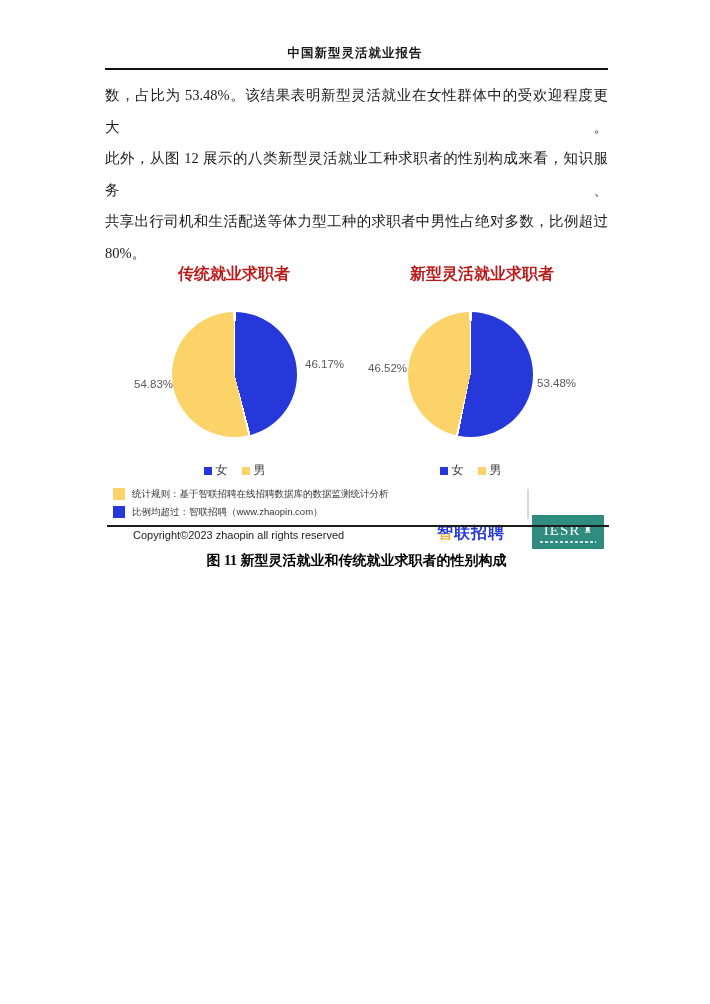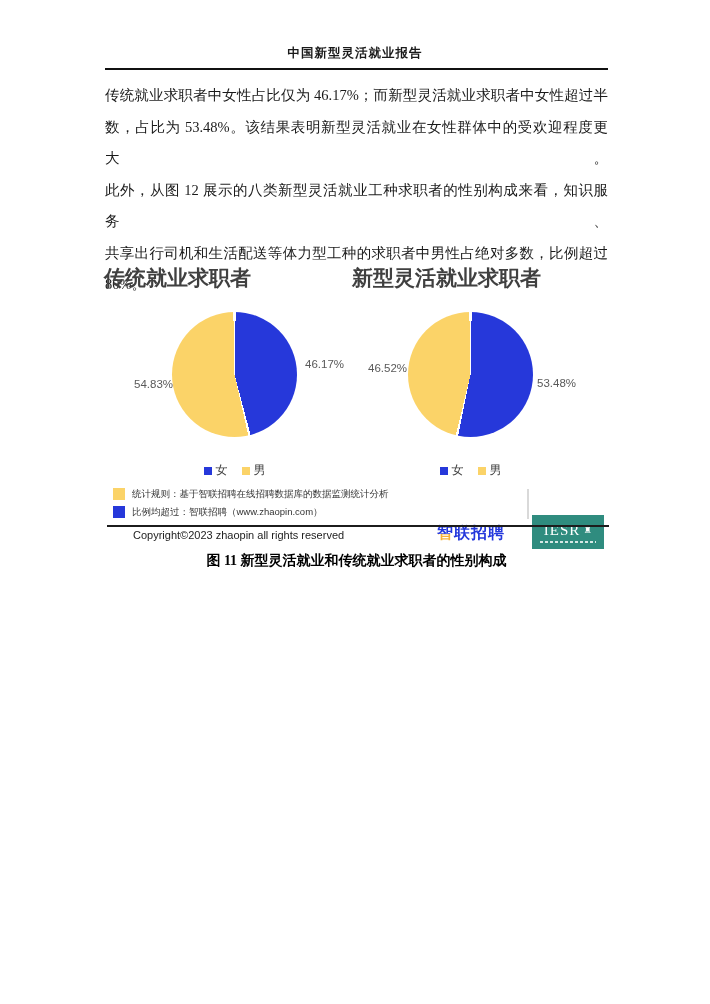--- a/index.html
+++ b/index.html
@@ -9,22 +9,22 @@
   }
   
   .hdr-title{position:absolute;top:45px;left:0;width:710px;text-align:center;
     font-size:12.5px;font-weight:bold;font-family:"Liberation Sans","DejaVu Sans",sans-serif;letter-spacing:1px;}
   .hdr-rule{position:absolute;top:68px;left:105px;width:503px;height:2px;background:#111;}
   
   .para{position:absolute;top:80px;left:105px;width:503px;font-size:14.5px;line-height:31.5px;}
   .para-line{text-align:justify;text-align-last:justify;white-space:normal;}
   .para-line.last{text-align-last:left;}
   
-  .chart-title{position:absolute;top:264px;width:260px;
-    font-family:"Liberation Sans","DejaVu Sans",sans-serif;font-weight:bold;font-size:21px;color:#404040;}
+  .chart-title{position:absolute;top:264px;width:260px;text-align:center;
+    font-family:"Liberation Sans","DejaVu Sans",sans-serif;font-weight:bold;font-size:16px;color:#b91c1c;}
   .ct-left{left:104px;} .ct-right{left:352px;}
   .pie{position:absolute;top:312px;width:125px;height:125px;border-radius:50%;}
   .pie-left{left:172px;} .pie-right{left:408px;}
   .pct{position:absolute;font-family:"Liberation Sans","DejaVu Sans",sans-serif;
     font-size:11.5px;color:#595959;}
   .pct-l1{left:305px;top:358px;} .pct-l2{left:134px;top:378px;}
   .pct-r1{left:537px;top:377px;} .pct-r2{left:368px;top:362px;}
   .legend{position:absolute;top:462px;width:125px;display:flex;justify-content:center;gap:14px;
     font-family:"Liberation Sans","DejaVu Sans",sans-serif;font-size:12px;color:#404040;align-items:center;}
   .lg-left{left:172px;} .lg-right{left:408px;}
@@ -59,21 +59,20 @@
 </style>
 </head>
 <body>
 
 <div class="page">
 
   <div class="hdr-title">中国新型灵活就业报告</div>
   <div class="hdr-rule"></div>
 
   <div class="para">
-    <div class="para-line">传统就业求职者中女性占比仅为 46.17%；而新型灵活就业求职者中女性超过半</div>
     <div class="para-line">数，占比为 53.48%。该结果表明新型灵活就业在女性群体中的受欢迎程度更大。</div>
     <div class="para-line">此外，从图 12 展示的八类新型灵活就业工种求职者的性别构成来看，知识服务、</div>
     <div class="para-line">共享出行司机和生活配送等体力型工种的求职者中男性占绝对多数，比例超过</div>
     <div class="para-line last">80%。</div>
   </div>
 
   <div class="chart-title ct-left">传统就业求职者</div>
   <div class="pie pie-left" style="background: conic-gradient(rgb(255, 255, 255) 0%, rgb(255, 255, 255) 0.3%, rgb(38, 56, 218) 0.3%, rgb(38, 56, 218) 45.87%, rgb(255, 255, 255) 45.87%, rgb(255, 255, 255) 46.17%, rgb(255, 255, 255) 46.17%, rgb(255, 255, 255) 46.47%, rgb(251, 211, 104) 46.47%, rgb(251, 211, 104) 99.7%, rgb(255, 255, 255) 99.7%, rgb(255, 255, 255) 100%);"></div>
   <div class="pct pct-l1">46.17%</div>
   <div class="pct pct-l2">54.83%</div>

